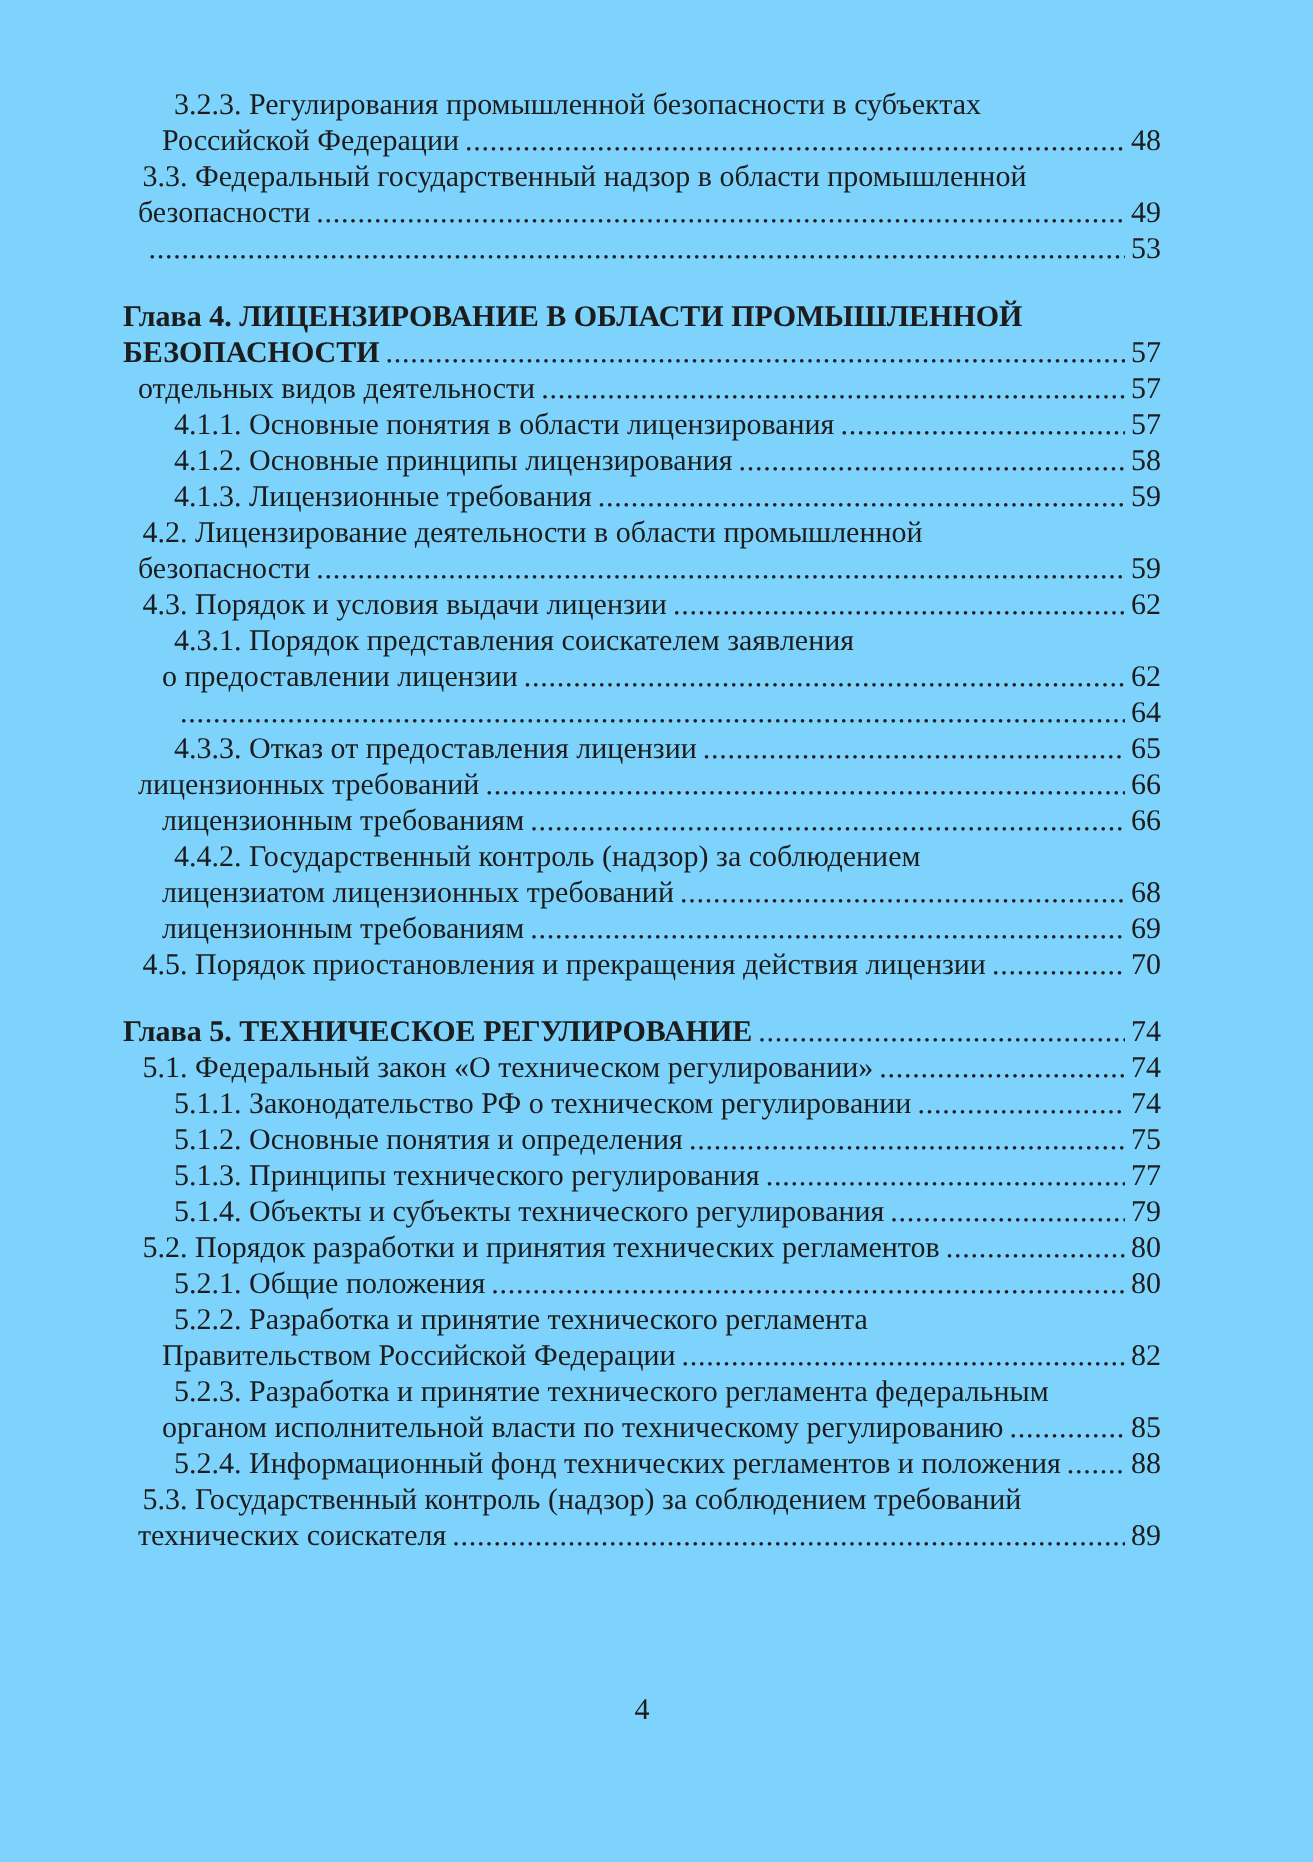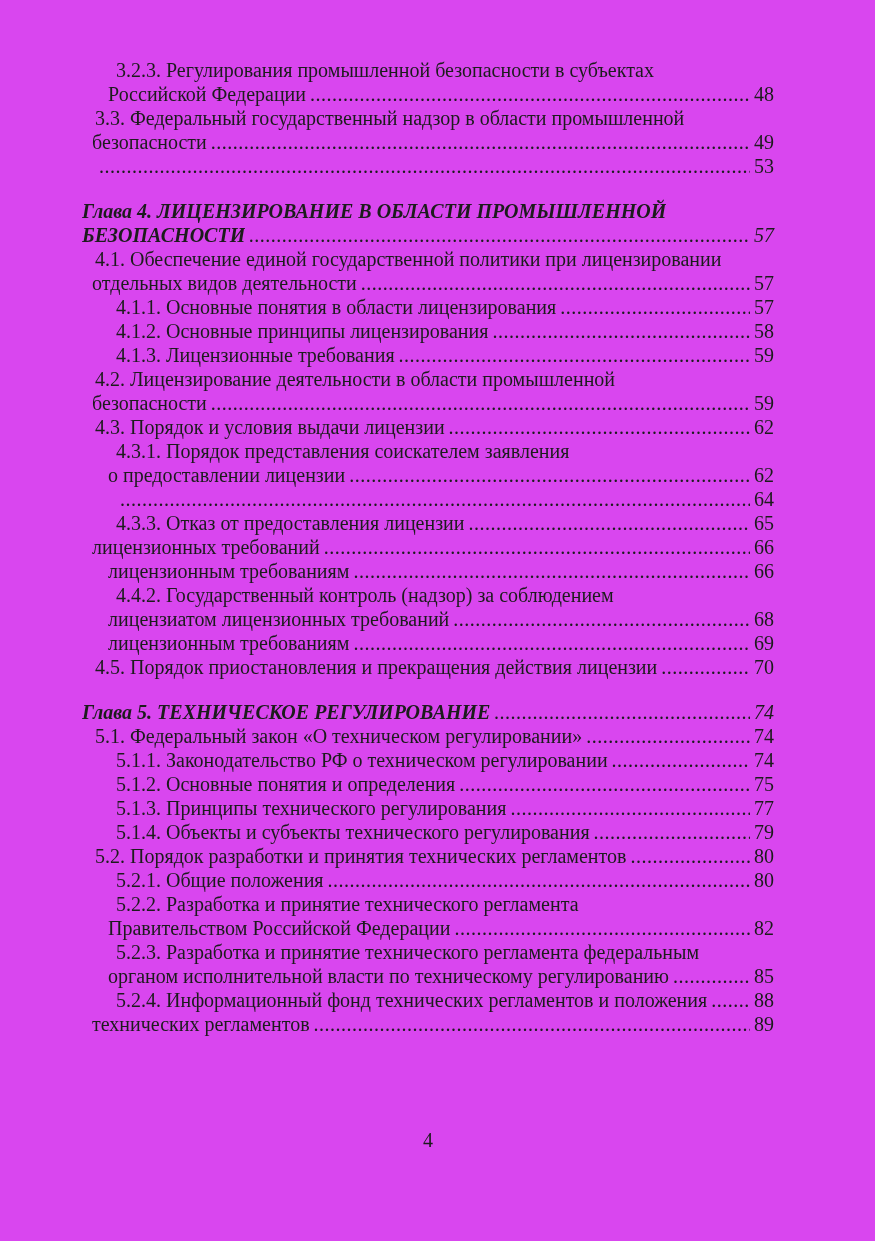--- a/index.html
+++ b/index.html
@@ -4,21 +4,21 @@
 <style>
   html, body {
     margin: 0;
     padding: 0;
     background: #ffffff;
   }
   .page {
     position: relative;
     width: 875px;
     height: 1241px;
-    background: #d946ef;
+    background: #7dd3fc;
     color: #1c1c1c;
     font-family: "Liberation Serif", "DejaVu Serif", serif;
     font-size: 20px;
     line-height: 24px;
     overflow: hidden;
   }
   .toc {
     position: absolute;
     left: 82px;
     top: 58px;
@@ -26,21 +26,21 @@
   }
   .toc-entry { margin: 0; }
   .toc-entry.gap { margin-top: 21px; }
   .toc-line {
     display: flex;
     align-items: baseline;
     height: 24px;
   }
   
   .lvl0 .toc-line.first,
-  .lvl0 .toc-line.cont  { padding-left: 0; font-style: italic; }
+  .lvl0 .toc-line.cont  { padding-left: 0; }
   .lvl1 .toc-line.first { padding-left: 13px; }
   .lvl1 .toc-line.cont  { padding-left: 10px; }
   .lvl2 .toc-line.first { padding-left: 34px; }
   .lvl2 .toc-line.cont  { padding-left: 26px; justify-content: flex-end; }
 
   .lbl {
     flex: 0 1 auto;
     white-space: pre;
     overflow: hidden;
   }
@@ -104,23 +104,20 @@
         <div class="toc-line first">
           <span class="lbl">Глава 4. ЛИЦЕНЗИРОВАНИЕ В ОБЛАСТИ ПРОМЫШЛЕННОЙ</span>
         </div>
         <div class="toc-line cont">
           <span class="lbl">БЕЗОПАСНОСТИ</span>
           <span class="leader">............................................................................................................................................................................................................................................................................................................</span>
           <span class="pg">57</span>
         </div>
       </div>
       <div class="toc-entry lvl1">
-        <div class="toc-line first">
-          <span class="lbl">4.1. Обеспечение единой государственной политики при лицензировании</span>
-        </div>
         <div class="toc-line cont">
           <span class="lbl">отдельных видов деятельности</span>
           <span class="leader">............................................................................................................................................................................................................................................................................................................</span>
           <span class="pg">57</span>
         </div>
       </div>
       <div class="toc-entry lvl2">
         <div class="toc-line first">
           <span class="lbl">4.1.1. Основные понятия в области лицензирования</span>
           <span class="leader">............................................................................................................................................................................................................................................................................................................</span>
@@ -296,21 +293,24 @@
         </div>
       </div>
       <div class="toc-entry lvl2">
         <div class="toc-line first">
           <span class="lbl">5.2.4. Информационный фонд технических регламентов и положения</span>
           <span class="leader">............................................................................................................................................................................................................................................................................................................</span>
           <span class="pg">88</span>
         </div>
       </div>
       <div class="toc-entry lvl1">
-        <div class="toc-line cont">
-          <span class="lbl">технических регламентов</span>
+        <div class="toc-line first">
+          <span class="lbl">5.3. Государственный контроль (надзор) за соблюдением требований</span>
+        </div>
+        <div class="toc-line cont">
+          <span class="lbl">технических соискателя</span>
           <span class="leader">............................................................................................................................................................................................................................................................................................................</span>
           <span class="pg">89</span>
         </div>
       </div>
     </main>
   <div class="folio">4</div>
 </div>
 
 </body></html>

